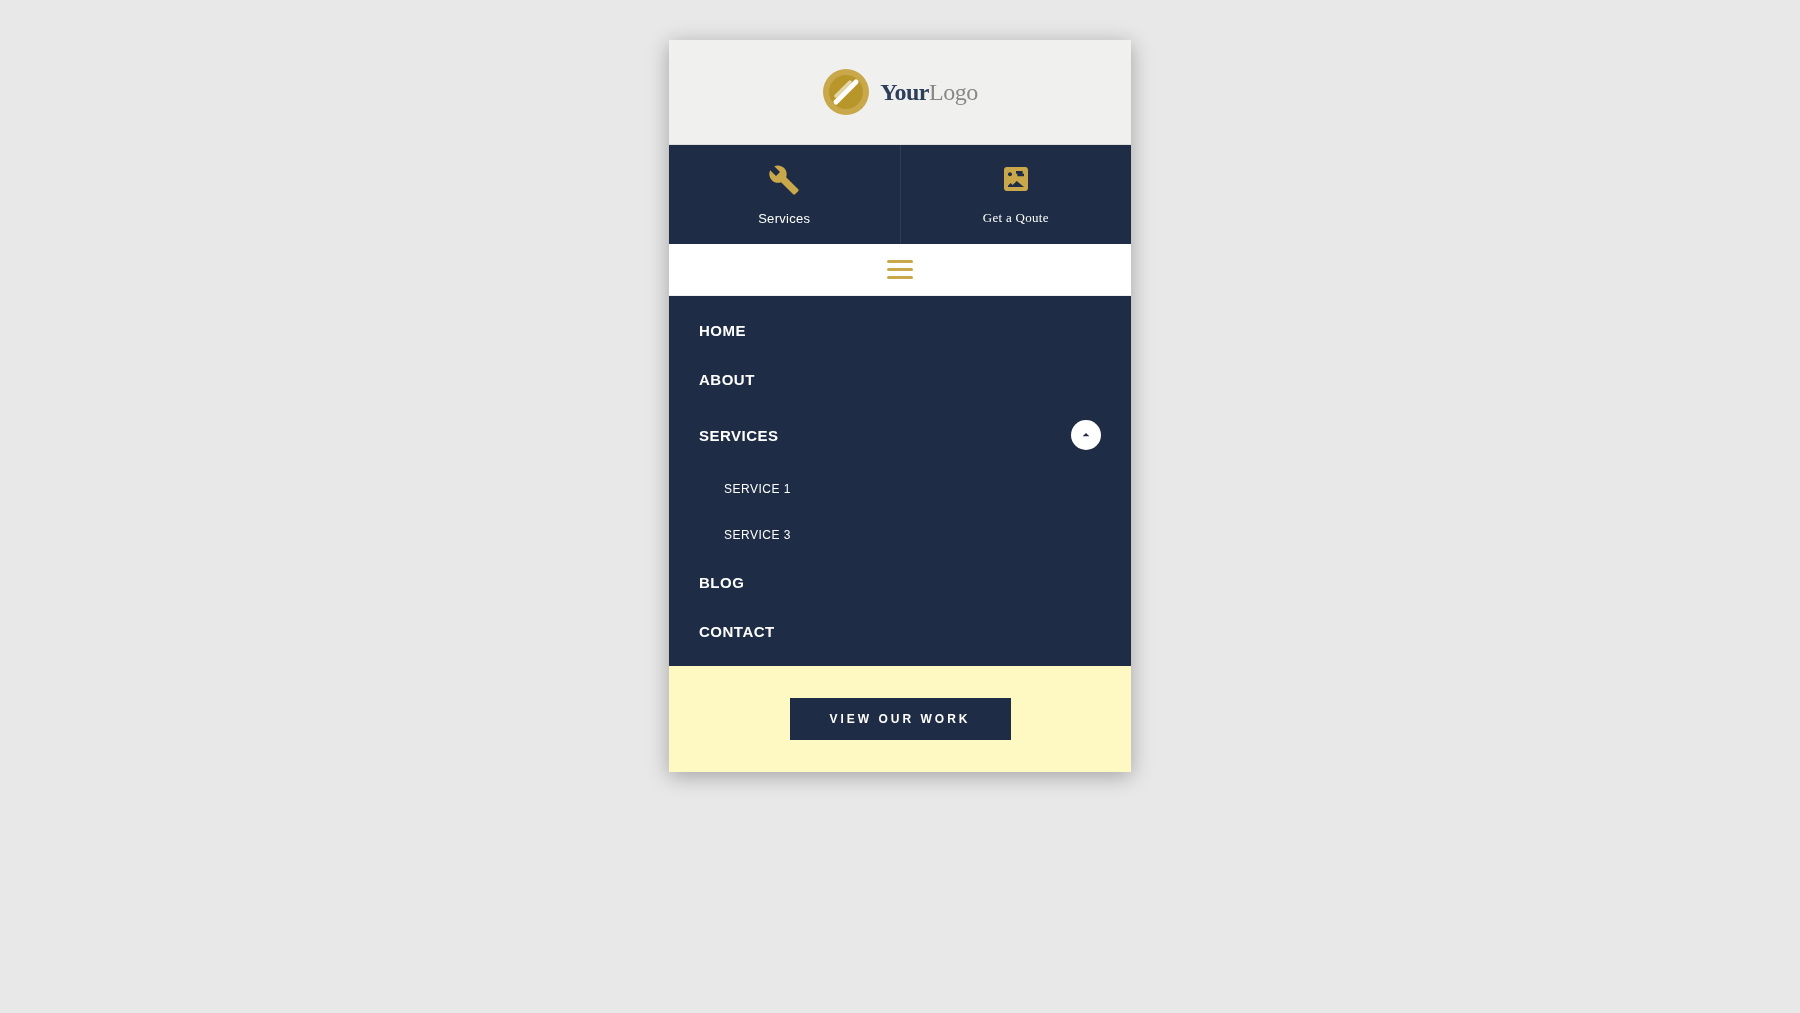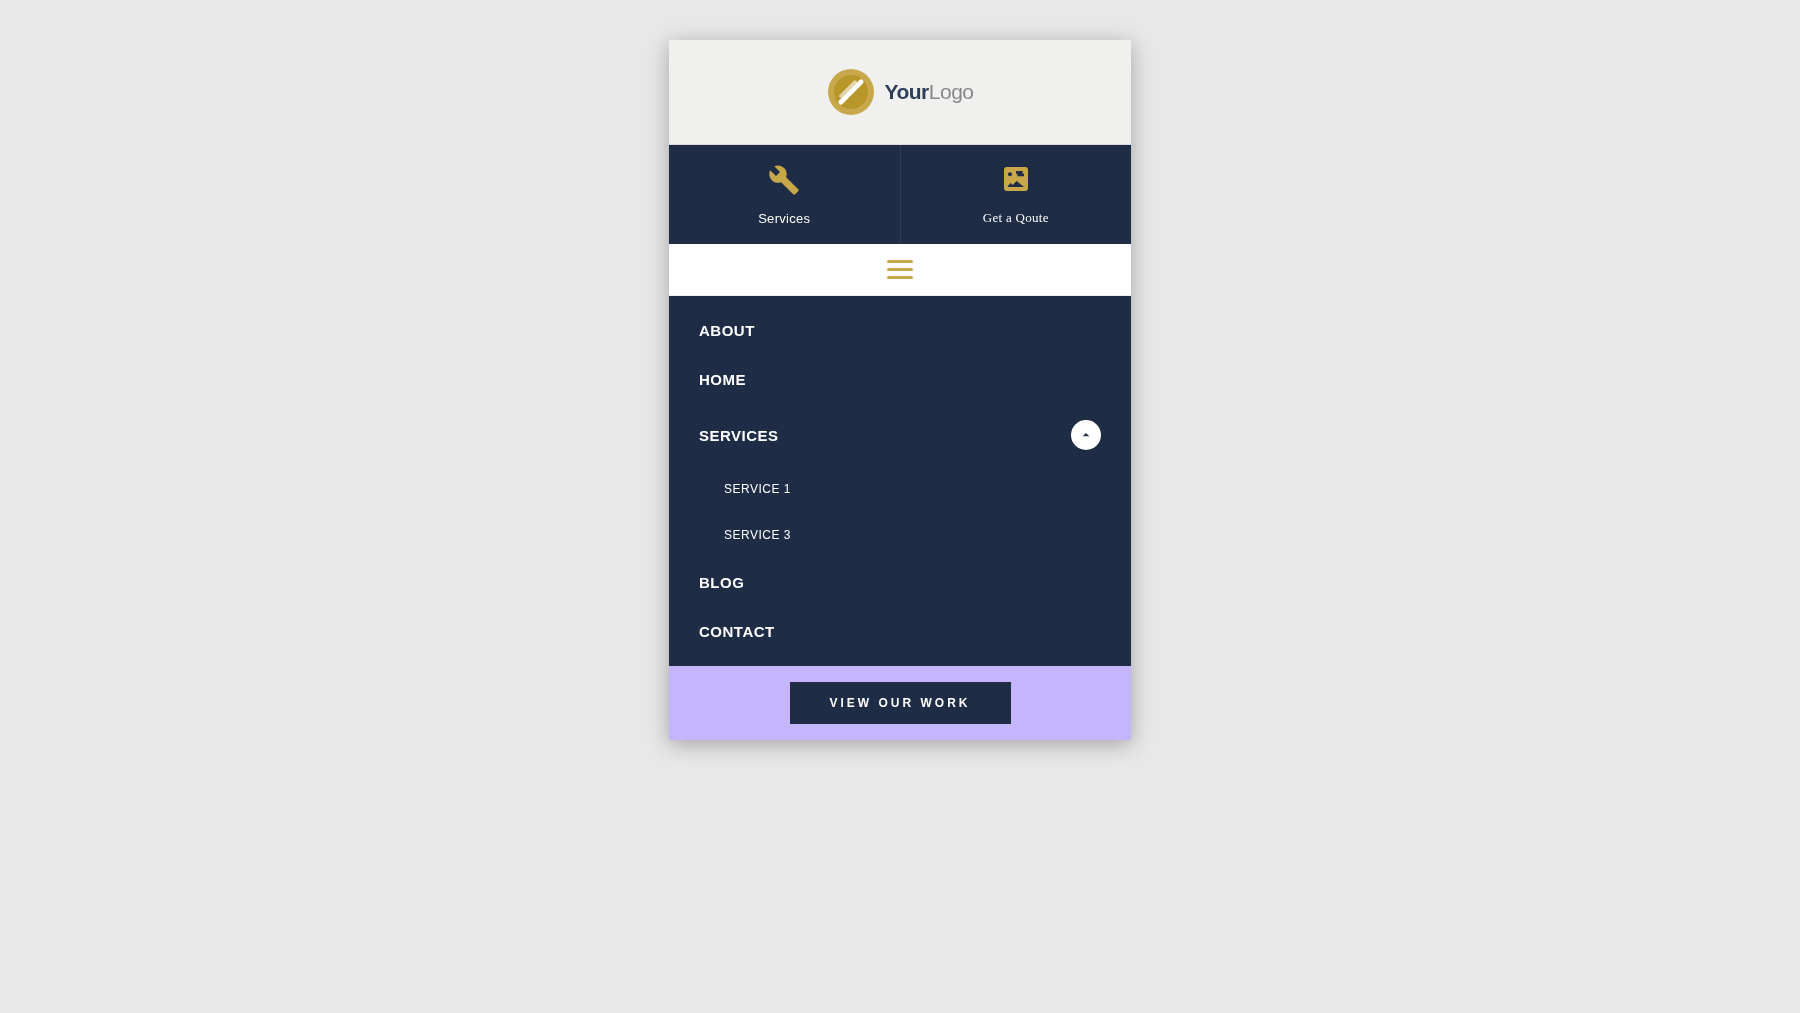--- a/index.html
+++ b/index.html
@@ -39,22 +39,23 @@
       align-items: center;
       gap: 10px;
     }
 
     .logo-icon {
       width: 48px;
       height: 48px;
     }
 
     .logo-text {
-      font-size: 21px;
+      font-size: 24px;
       letter-spacing: -0.5px;
+      font-family: Liberation Serif, serif;
     }
 
     .logo-your {
       font-weight: 700;
       color: #2c3e5a;
     }
 
     .logo-logo {
       font-weight: 300;
       color: #888;
@@ -156,22 +157,22 @@
       flex-shrink: 0;
     }
 
     .chevron-btn svg {
       width: 16px;
       height: 16px;
     }
 
     
     .bottom-cta {
-      background-color: #c4b5fd;
-      padding: 16px;
+      background-color: #fef9c3;
+      padding: 32px;
       display: flex;
       justify-content: center;
     }
 
     .cta-button {
       background-color: #1e2d45;
       color: white;
       border: none;
       padding: 14px 40px;
       font-size: 12px;
@@ -237,25 +238,25 @@
     <div class="hamburger-icon">
       <div class="bar"></div>
       <div class="bar"></div>
       <div class="bar"></div>
     </div>
   </div>
 
   <div class="mobile-nav">
 
     <div class="nav-item">
+      <span>HOME</span>
+    </div>
+
+    <div class="nav-item">
       <span>ABOUT</span>
-    </div>
-
-    <div class="nav-item">
-      <span>HOME</span>
     </div>
 
 
     <div class="nav-item">
       <span>SERVICES</span>
       <div class="chevron-btn">
         <svg viewBox="0 0 24 24" xmlns="http://www.w3.org/2000/svg">
           <path d="M7 14l5-5 5 5z" fill="#1e2d45"></path>
         </svg>
       </div>

